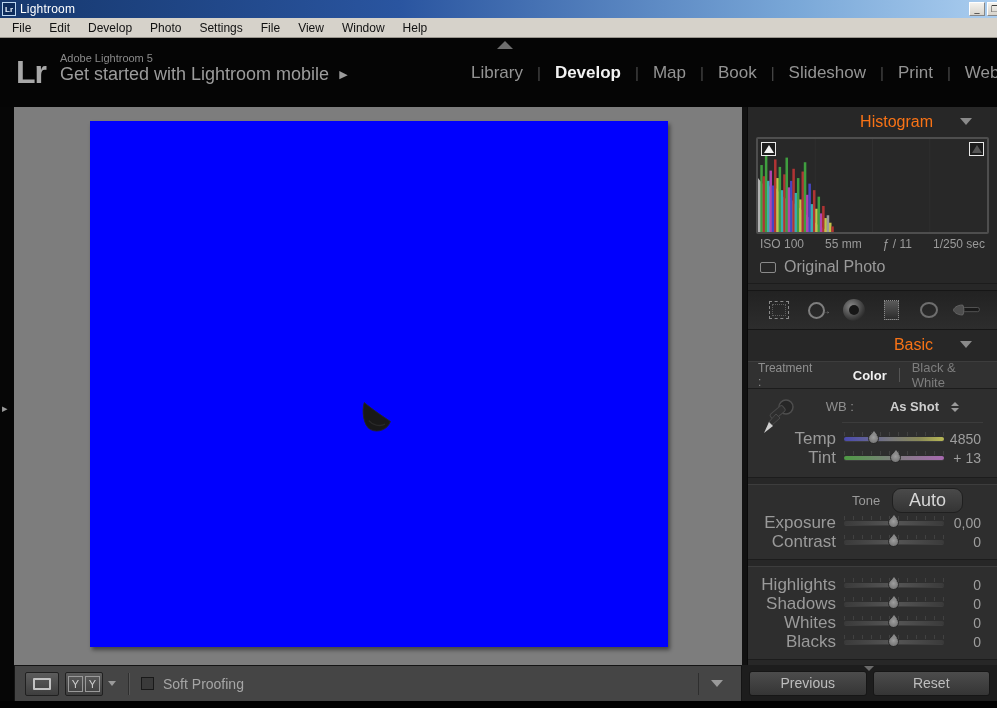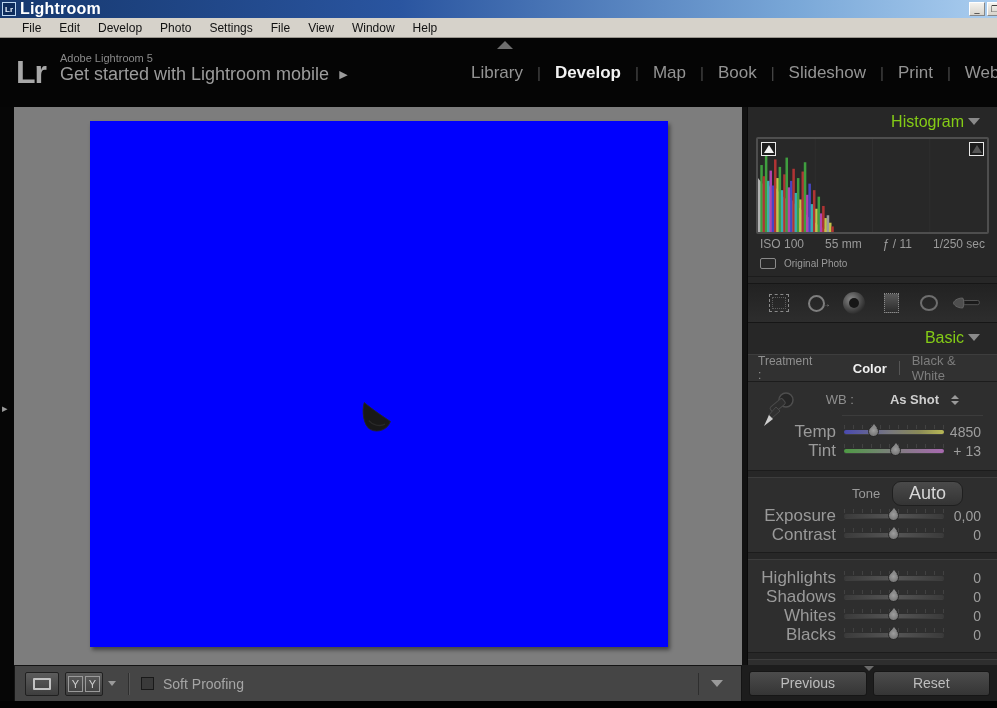--- a/index.html
+++ b/index.html
@@ -6,28 +6,28 @@
   html,body { width:997px; height:708px; overflow:hidden; background:#000;
     font-family:"Liberation Sans", sans-serif; }
   .window { position:relative; width:997px; height:580px; background:#000; }
 
   
   .titlebar { height:18px; background:linear-gradient(90deg,#16386e 0%,#2a55a0 40%,#7aa8d8 80%,#aacdef 100%);
     display:flex; align-items:center; justify-content:space-between; padding:0 2px; }
   .title-left { display:flex; align-items:center; gap:4px; }
   .lr-badge { width:14px; height:14px; border:1px solid #bcd6f0; background:#0e2c5c; color:#e8f2fc;
     font-size:8px; font-weight:bold; display:flex; align-items:center; justify-content:center; }
-  .title-text { color:#fff; font-size:16px; font-weight:bold; letter-spacing:0.2px; }
+  .title-text { color:#fff; font-size:12px; font-weight:normal; letter-spacing:0.2px; }
   .win-controls { display:flex; gap:2px; margin-right:-8px; }
   .win-btn { width:16px; height:14px; background:linear-gradient(#f4f2ee,#d8d4cc); border:1px solid #888;
     border-top-color:#fff; border-left-color:#fff; font-size:9px; line-height:10px; color:#000;
     display:flex; align-items:flex-end; justify-content:center; padding-bottom:1px; }
 
   
-  .menubar { height:20px; background:#d6d2ca; display:flex; align-items:center; padding-left:13px;
+  .menubar { height:20px; background:#d6d2ca; display:flex; align-items:center; padding-left:3px;
     border-bottom:1px solid #9a968e; }
   .menu-item { font-size:12px; color:#111; padding:2px 9px; cursor:default; }
 
   
   .top-panel { position:relative; height:69px; background:#050505; }
   .collapse-arrow { position:absolute; top:3px; left:497px; width:0; height:0;
     border-left:8px solid transparent; border-right:8px solid transparent; border-bottom:8px solid #6e6e6e; }
   .identity { position:absolute; left:16px; top:14px; display:flex; align-items:flex-start; gap:14px; }
   .big-logo { font-size:32px; font-weight:bold; color:#a8a8a8; line-height:40px; letter-spacing:-1px; }
   .id-lines { display:flex; flex-direction:column; }
@@ -47,39 +47,39 @@
     letter-spacing:0; line-height:10px; }
   .canvas { position:relative; width:728px; background:#7d7d7d; }
   .photo { position:absolute; left:76px; top:14px; width:578px; height:526px; background:#0000fe;
     box-shadow:2px 3px 4px rgba(0,0,0,0.45); }
   .crescent { position:absolute; left:268px; top:278px; }
   .divider-v { width:5px; background:#111; }
 
   
   .right-panel { width:250px; background:#272727; display:flex; flex-direction:column; overflow:hidden;
     border-left:1px solid #0a0a0a; }
-  .panel-header { height:29px; display:flex; align-items:center; justify-content:flex-end; gap:4px;
-    padding-right:17px; font-size:16px; color:#84cc16; flex:none; }
+  .panel-header { height:29px; display:flex; align-items:center; justify-content:flex-end; gap:27px;
+    padding-right:25px; font-size:16px; color:#f97316; flex:none; }
   .hdr-tri { width:0; height:0; border-left:6px solid transparent; border-right:6px solid transparent;
     border-top:7px solid #8a8a8a; }
   .histo-box { position:relative; margin:1px 8px 0 8px; height:97px; background:#282828;
     border:2px solid #4e4e4e; border-radius:2px; flex:none; }
   .histo-box svg { position:absolute; inset:0; width:100%; height:100%; }
   .clip-ind { position:absolute; top:3px; width:15px; height:14px; background:#1c1c1c;
     border:1px solid #e8e8e8; display:flex; align-items:center; justify-content:center; }
   .clip-ind.left { left:3px; } .clip-ind.right { right:3px; }
   .clip-tri { width:0; height:0; border-left:5px solid transparent; border-right:5px solid transparent; }
   .clip-tri.lit { border-bottom:8px solid #f2f2f2; }
   .clip-tri.dim { border-bottom:8px solid #555; }
   .exif-row { display:flex; justify-content:space-between; padding:3px 12px 2px 12px; flex:none; }
   .exif-item { font-size:12px; color:#9a9a9a; }
   .orig-row { display:flex; align-items:center; gap:8px; padding:5px 0 7px 12px;
     border-bottom:1px solid #1c1c1c; flex:none; }
   .orig-icon { width:16px; height:11px; border:1px solid #8a8a8a; border-radius:2px; }
-  .orig-label { font-size:10px; color:#9a9a9a; }
+  .orig-label { font-size:16px; color:#9a9a9a; }
 
   .toolstrip { margin:6px 0 0 0; height:40px; background:linear-gradient(#222,#2d2d2d);
     border-top:1px solid #161616; border-bottom:1px solid #161616; display:flex; align-items:center;
     justify-content:space-between; padding:0 16px; flex:none; }
   .tool { display:flex; align-items:center; justify-content:center; width:30px; height:30px; }
   .icon-crop { width:20px; height:18px; border:1px dashed #8a8a8a; position:relative; }
   .icon-crop::after { content:""; position:absolute; inset:2px; border:1px dotted #5d5d5d; }
   .icon-spot { width:17px; height:17px; border:2px solid #7e7e7e; border-radius:50%; position:relative; }
   .icon-spot::after { content:"→"; position:absolute; right:-8px; top:1px; color:#7e7e7e; font-size:10px; }
   .icon-redeye { width:22px; height:22px; border-radius:50%;

